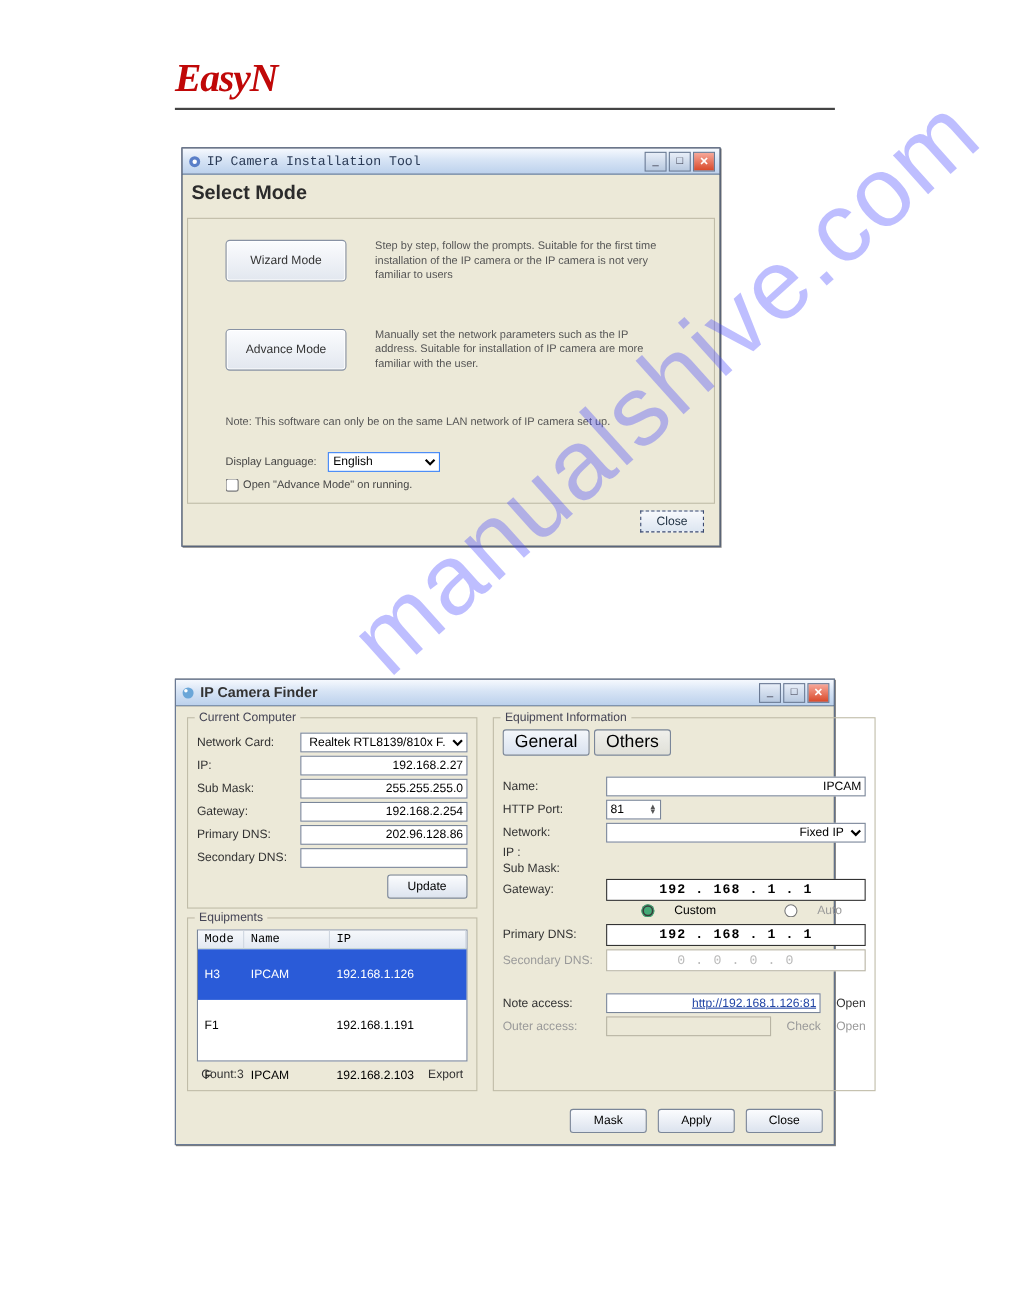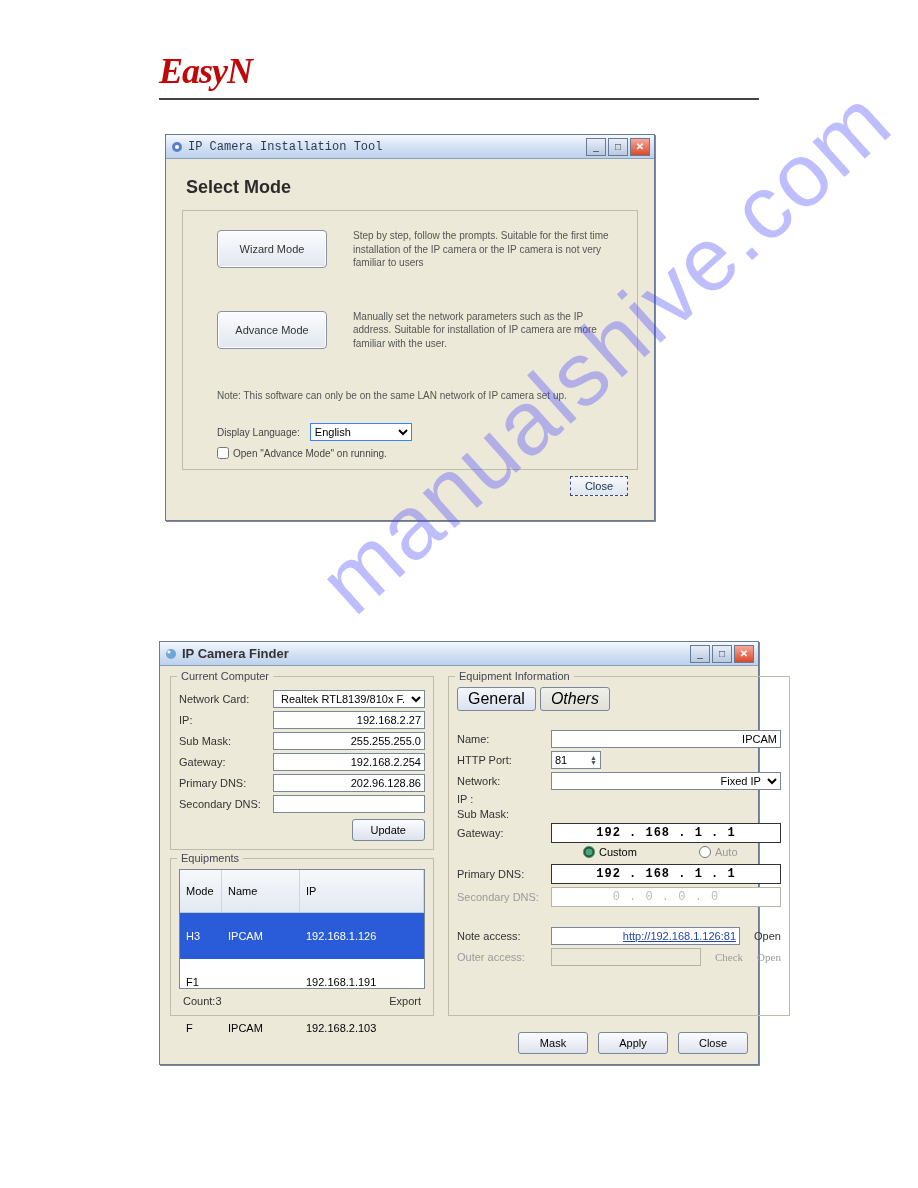--- a/index.html
+++ b/index.html
@@ -75,21 +75,21 @@
   .winbtns { display: flex; gap: 2px; }
   .winbtn {
     width: 20px; height: 18px;
     background: linear-gradient(#e8eef8,#b8c9e0);
     border: 1px solid #6a7a94;
     display: flex; align-items: center; justify-content: center;
     font-size: 10px; color: #334;
     cursor: pointer;
   }
   .winbtn.close { background: linear-gradient(#f7a89a,#d9492a); color:#fff; font-weight:bold;}
-  .body { background: #ece9d8; padding: 16px; }
+  .body { background: #ece9d8; padding: 4px; }
 
   
   .w1 .heading { font-size: 18px; font-weight: bold; color: #2b2b2b; margin: 2px 0 12px 4px; font-family: Arial,sans-serif;}
   .w1 .inner {
     border: 1px solid #c0bca8;
     padding: 18px 20px 10px 34px;
     min-height: 250px;
     position: relative;
   }
   .w1 .moderow { display: flex; gap: 26px; margin-bottom: 40px; align-items: center;}
@@ -140,38 +140,38 @@
   .spin .arrows { margin-left:auto; display:flex; flex-direction:column; line-height:5px; font-size:7px; color:#555;}
   .smallbtn {
     height:22px; padding:0 18px;
     background:linear-gradient(#fbfcfe,#dce3ee);
     border:1px solid #7a8699; border-radius:3px;
     font-size:11px; cursor:pointer;
   }
   .btnrow { display:flex; justify-content:flex-end; gap:10px; margin-top:8px;}
   .tabbtns { display:flex; gap:4px; margin-bottom:6px;}
   .tabbtn { padding:2px 10px; font-size:16px; border:1px solid #7a8699; background:linear-gradient(#f4f7fb,#d9e2ef); border-radius:3px; cursor:pointer;}
-  .tabbtn.inactive { background:linear-gradient(#f0f0ec,#e0e0d8);font-style:italic;}
+  .tabbtn.inactive { background:linear-gradient(#f0f0ec,#e0e0d8);}
   .radio-row { display:flex; gap:30px; margin:3px 0 6px 94px; font-size:11px;}
-  .radio-row .r { display:flex; align-items:center; gap:4px;padding-left:32px;}
+  .radio-row .r { display:flex; align-items:center; gap:18px;padding-left:32px;}
   .radio-row .r.dim { color:#9a9a9a;}
   .radio-row input { width:12px; height:12px; accent-color:#4a7; }
   .table {
     border:1px solid #7a8699; background:#fff; font-size:11px;
   }
   .thead { display:flex; background:linear-gradient(#f6f8fb,#e3e9f2); border-bottom:1px solid #bcc;}
-  .thead span { padding:15px 6px; border-right:1px solid #cfd6e0;}
+  .thead span { padding:2px 6px; border-right:1px solid #cfd6e0;font-family:Liberation Mono, monospace;}
   .trow { display:flex; padding:1px 0;}
   .trow span { padding:16px 6px;}
   .trow.sel { background:#2a5bd8; color:#fff;}
   .c-mode{width:42px;} .c-name{width:78px;} .c-ip{flex:1;}
   .countrow { display:flex; justify-content:space-between; font-size:11px; padding:6px 4px 0; color:#333;}
   .linkish { color:#2346a6; text-decoration:underline; font-size:11px;}
   .openlbl { font-size:11px; color:#333; margin-left:8px;}
-  .openlbl.dim { color:#a6a6a6;font-family:Liberation Serif, serif;}
+  .openlbl.dim { color:#a6a6a6;}
 </style>
 </head>
 <body>
 
 <div class="page">
   <div class="logo">EasyN</div>
   <hr class="hr">
 
   <div class="watermark">manualshive.com</div>
 

